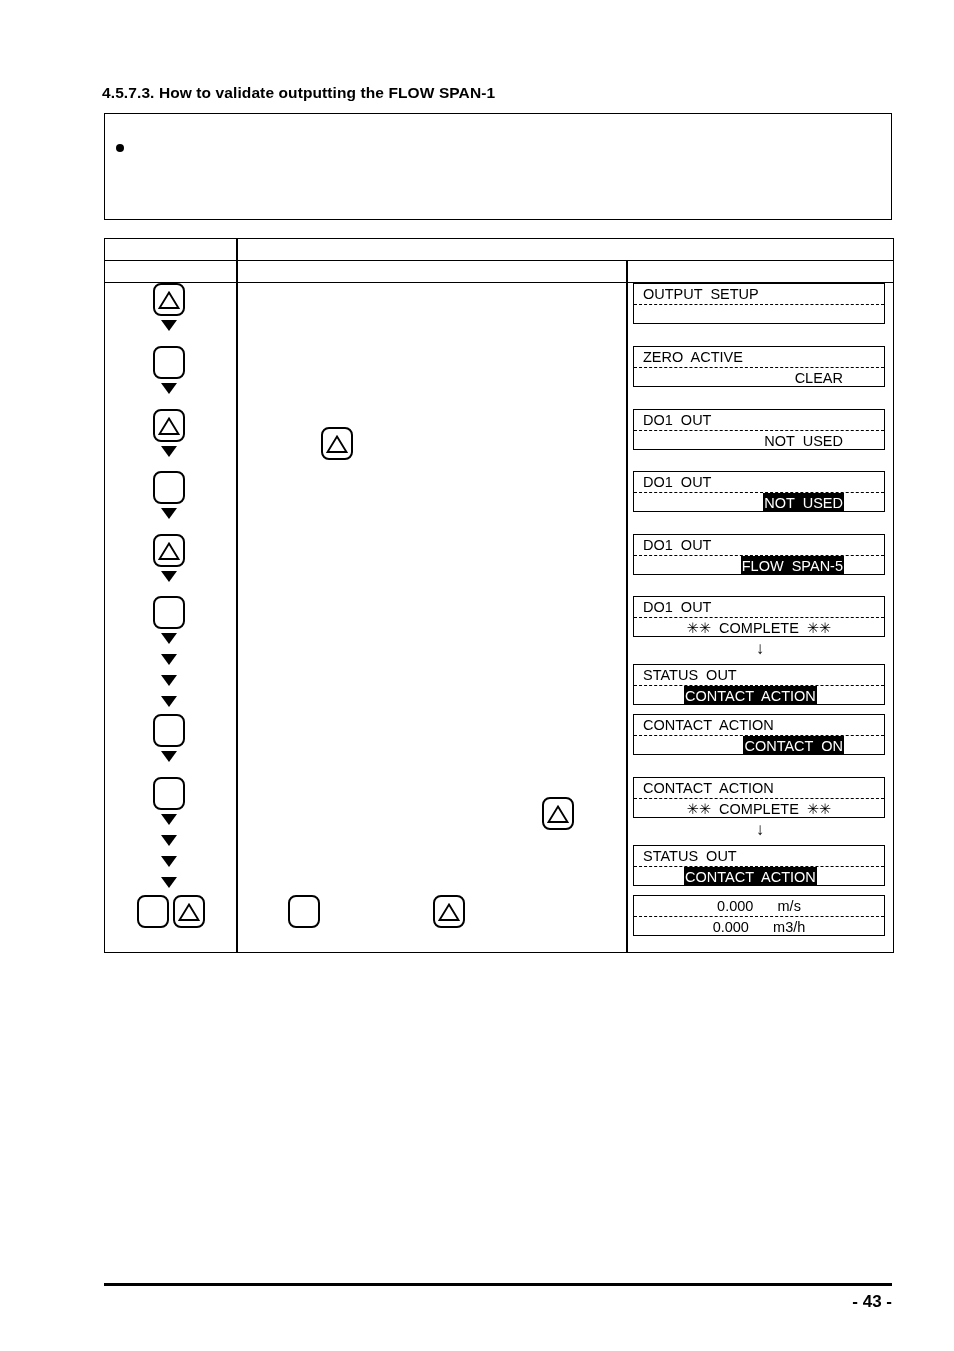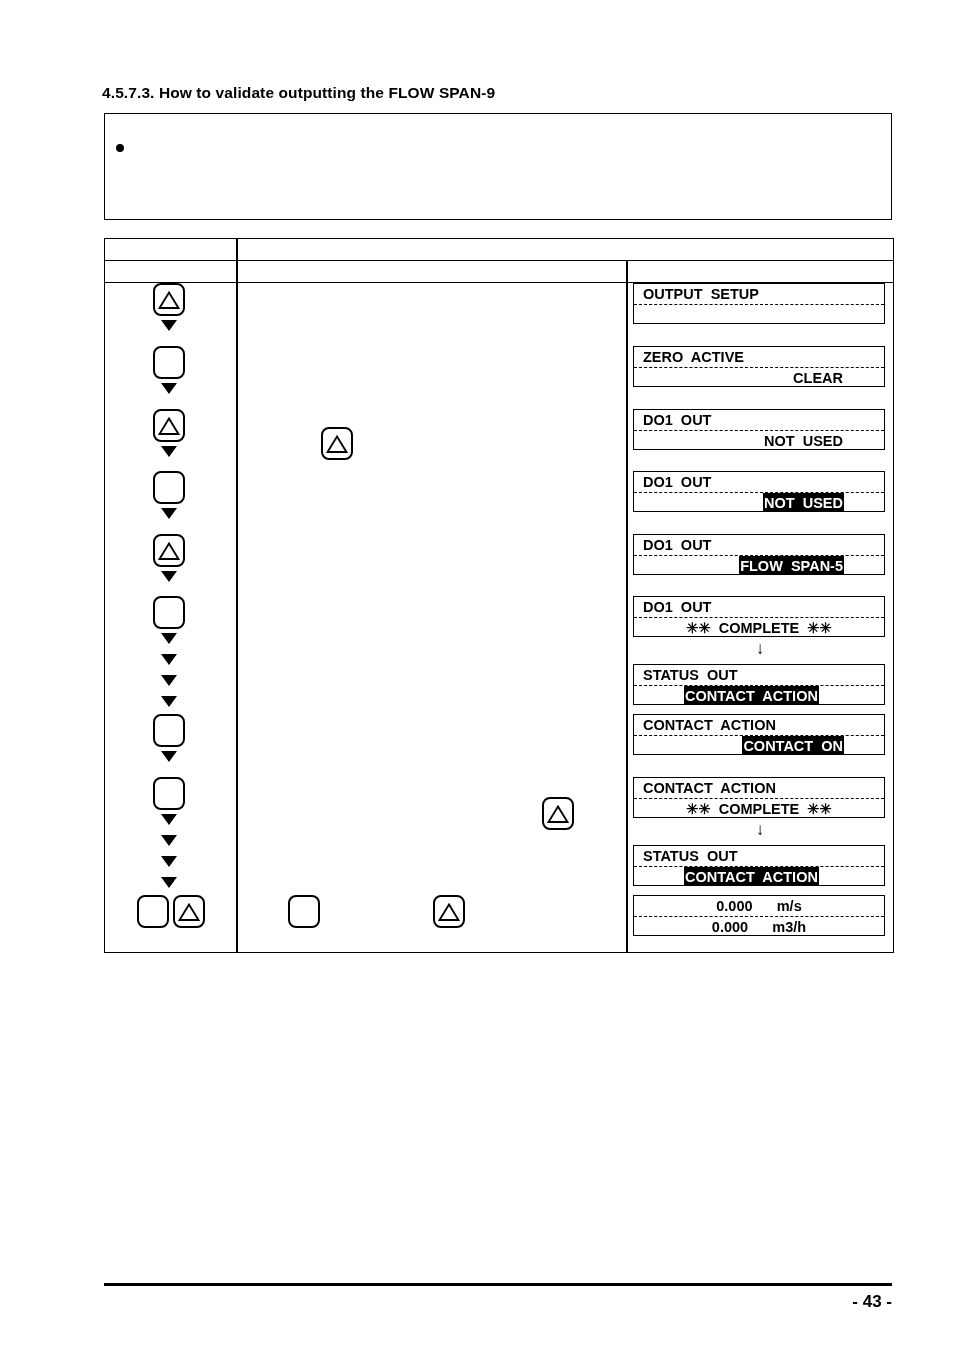--- a/index.html
+++ b/index.html
@@ -149,22 +149,22 @@
   .lcd .line {
     position: absolute;
     left: 0;
     width: 100%;
     height: 20px;
     font-size: 14.5px;
     line-height: 20px;
     white-space: pre;
     box-sizing: border-box;
   }
-  .lcd .line.top { top: 0px; font-weight: bold; }
-  .lcd .line.bot { top: 20.5px; font-weight: bold; }
+  .lcd .line.top { top: 0px; }
+  .lcd .line.bot { top: 20.5px; }
   .lcd .line .txt { display: inline-block; padding: 0 1px; }
   .lcd .line.inv .txt {
     background: #000;
     color: #fff;
   }
   .lcd .line.al-left  { text-align: left;  padding-left: 8px; }
   .lcd .line.al-right { text-align: right; padding-right: 40px; }
   .lcd .line.al-center{ text-align: center; }
   .lcd .line.al-ind   { text-align: left; padding-left: 50px; }
 
@@ -192,21 +192,21 @@
     right: 62px;
     top: 1292px;
     font-size: 17px;
     font-weight: bold;
     white-space: nowrap;
   }
 </style>
 </head>
 <body>
 
-<div class="page-heading">4.5.7.3. How to validate outputting the FLOW SPAN-9</div>
+<div class="page-heading">4.5.7.3. How to validate outputting the FLOW SPAN-1</div>
 
 <div class="note-box">
   <div class="note-bullet"></div>
   <div class="note-text"></div>
 </div>
 
 <div class="proc-table">
 
   <div class="hdr-row-1">
     <div class="hdr-cell-text" style="left:8px;"></div>

